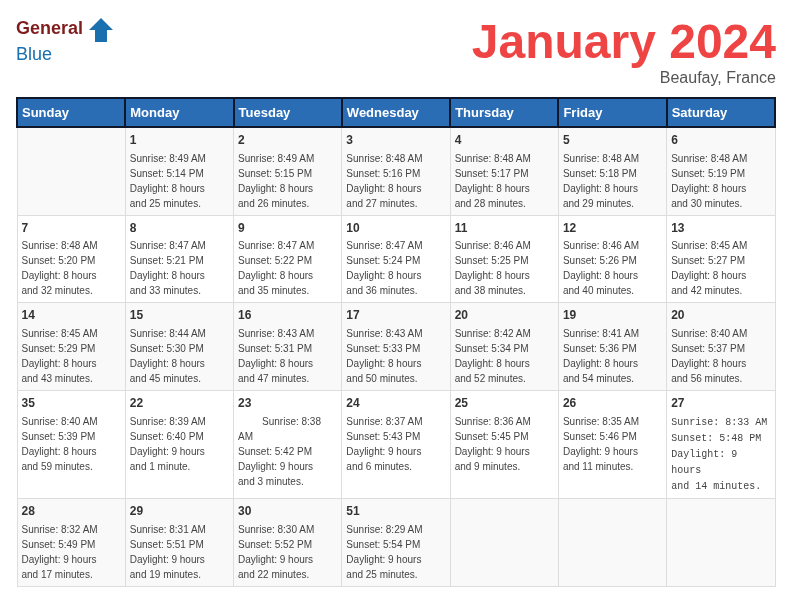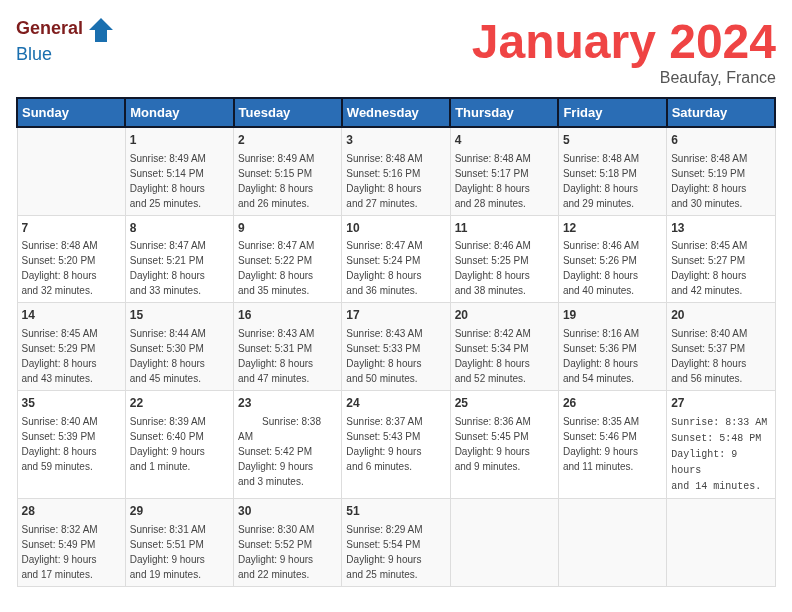--- a/index.html
+++ b/index.html
@@ -185,21 +185,21 @@
 Daylight: 8 hours
 and 47 minutes.</span></td>
         <td><span class="day-number">17</span><span class="day-info" style="white-space: pre-line;">Sunrise: 8:43 AM
 Sunset: 5:33 PM
 Daylight: 8 hours
 and 50 minutes.</span></td>
         <td><span class="day-number">20</span><span class="day-info" style="white-space: pre-line;">Sunrise: 8:42 AM
 Sunset: 5:34 PM
 Daylight: 8 hours
 and 52 minutes.</span></td>
-        <td><span class="day-number">19</span><span class="day-info" style="white-space: pre-line;">Sunrise: 8:16 AM
+        <td><span class="day-number">19</span><span class="day-info" style="white-space: pre-line;">Sunrise: 8:41 AM
 Sunset: 5:36 PM
 Daylight: 8 hours
 and 54 minutes.</span></td>
         <td><span class="day-number">20</span><span class="day-info" style="white-space: pre-line;">Sunrise: 8:40 AM
 Sunset: 5:37 PM
 Daylight: 8 hours
 and 56 minutes.</span></td>
       </tr>
       <tr>
         <td><span class="day-number">35</span><span class="day-info" style="white-space: pre-line;">Sunrise: 8:40 AM

